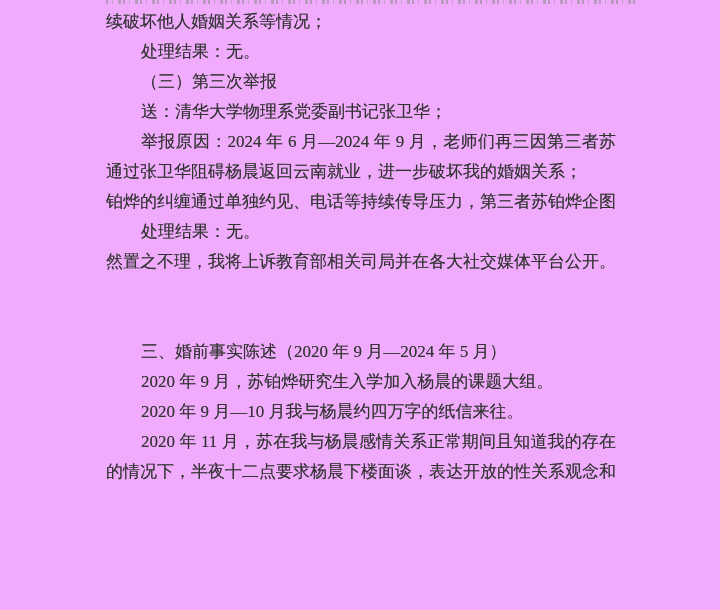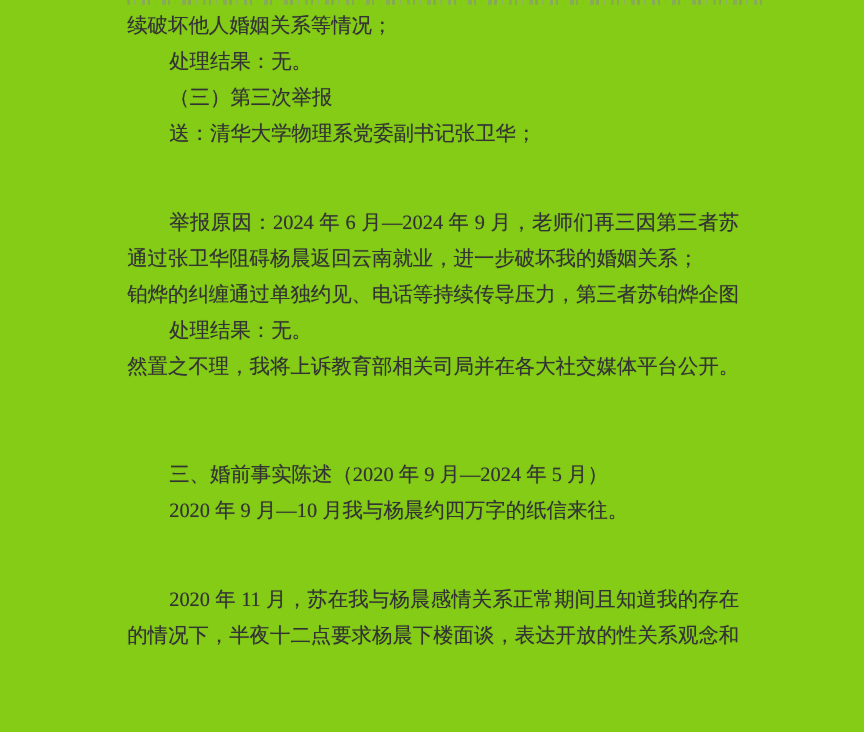--- a/index.html
+++ b/index.html
@@ -10,21 +10,21 @@
     width: 720px;
     height: 610px;
     overflow: hidden;
     background: #ffffff;
     font-family: "Liberation Serif", "DejaVu Serif", serif;
   }
   .page {
     position: relative;
     width: 720px;
     height: 610px;
-    background: #84cc16;
+    background: #f0abfc;
   }
   
   .clipped-line {
     position: absolute;
     left: 106px;
     top: 0;
     width: 532px;
     height: 4px;
     opacity: 0.55;
     background: repeating-linear-gradient(
@@ -47,21 +47,20 @@
     height: 30px;
     line-height: 30px;
     white-space: nowrap;
     letter-spacing: 0;
   }
   .indent { padding-left: 35px; }
   .justify {
     white-space: normal;
     text-align: justify;
     text-align-last: justify;
-    margin-top: 44px;
   }
   .gap { height: 60px; }
 </style>
 </head>
 <body>
 
 <div class="page">
 
   <div class="clipped-line"></div>
 
@@ -72,18 +71,19 @@
     <div class="line indent">送：清华大学物理系党委副书记张卫华；</div>
     <div class="line indent justify">举报原因：2024 年 6 月—2024 年 9 月，老师们再三因第三者苏</div>
     <div class="line">通过张卫华阻碍杨晨返回云南就业，进一步破坏我的婚姻关系；</div>
     <div class="line">铂烨的纠缠通过单独约见、电话等持续传导压力，第三者苏铂烨企图</div>
     <div class="line indent">处理结果：无。</div>
     <div class="line">然置之不理，我将上诉教育部相关司局并在各大社交媒体平台公开。</div>
 
     <div class="gap"></div>
 
     <div class="line indent">三、婚前事实陈述（2020 年 9 月—2024 年 5 月）</div>
+    <div class="line indent">2020 年 9 月，苏铂烨研究生入学加入杨晨的课题大组。</div>
     <div class="line indent">2020 年 9 月—10 月我与杨晨约四万字的纸信来往。</div>
     <div class="line indent justify">2020 年 11 月，苏在我与杨晨感情关系正常期间且知道我的存在</div>
     <div class="line">的情况下，半夜十二点要求杨晨下楼面谈，表达开放的性关系观念和</div>
   </div>
 
 </div>
 
 </body></html>

